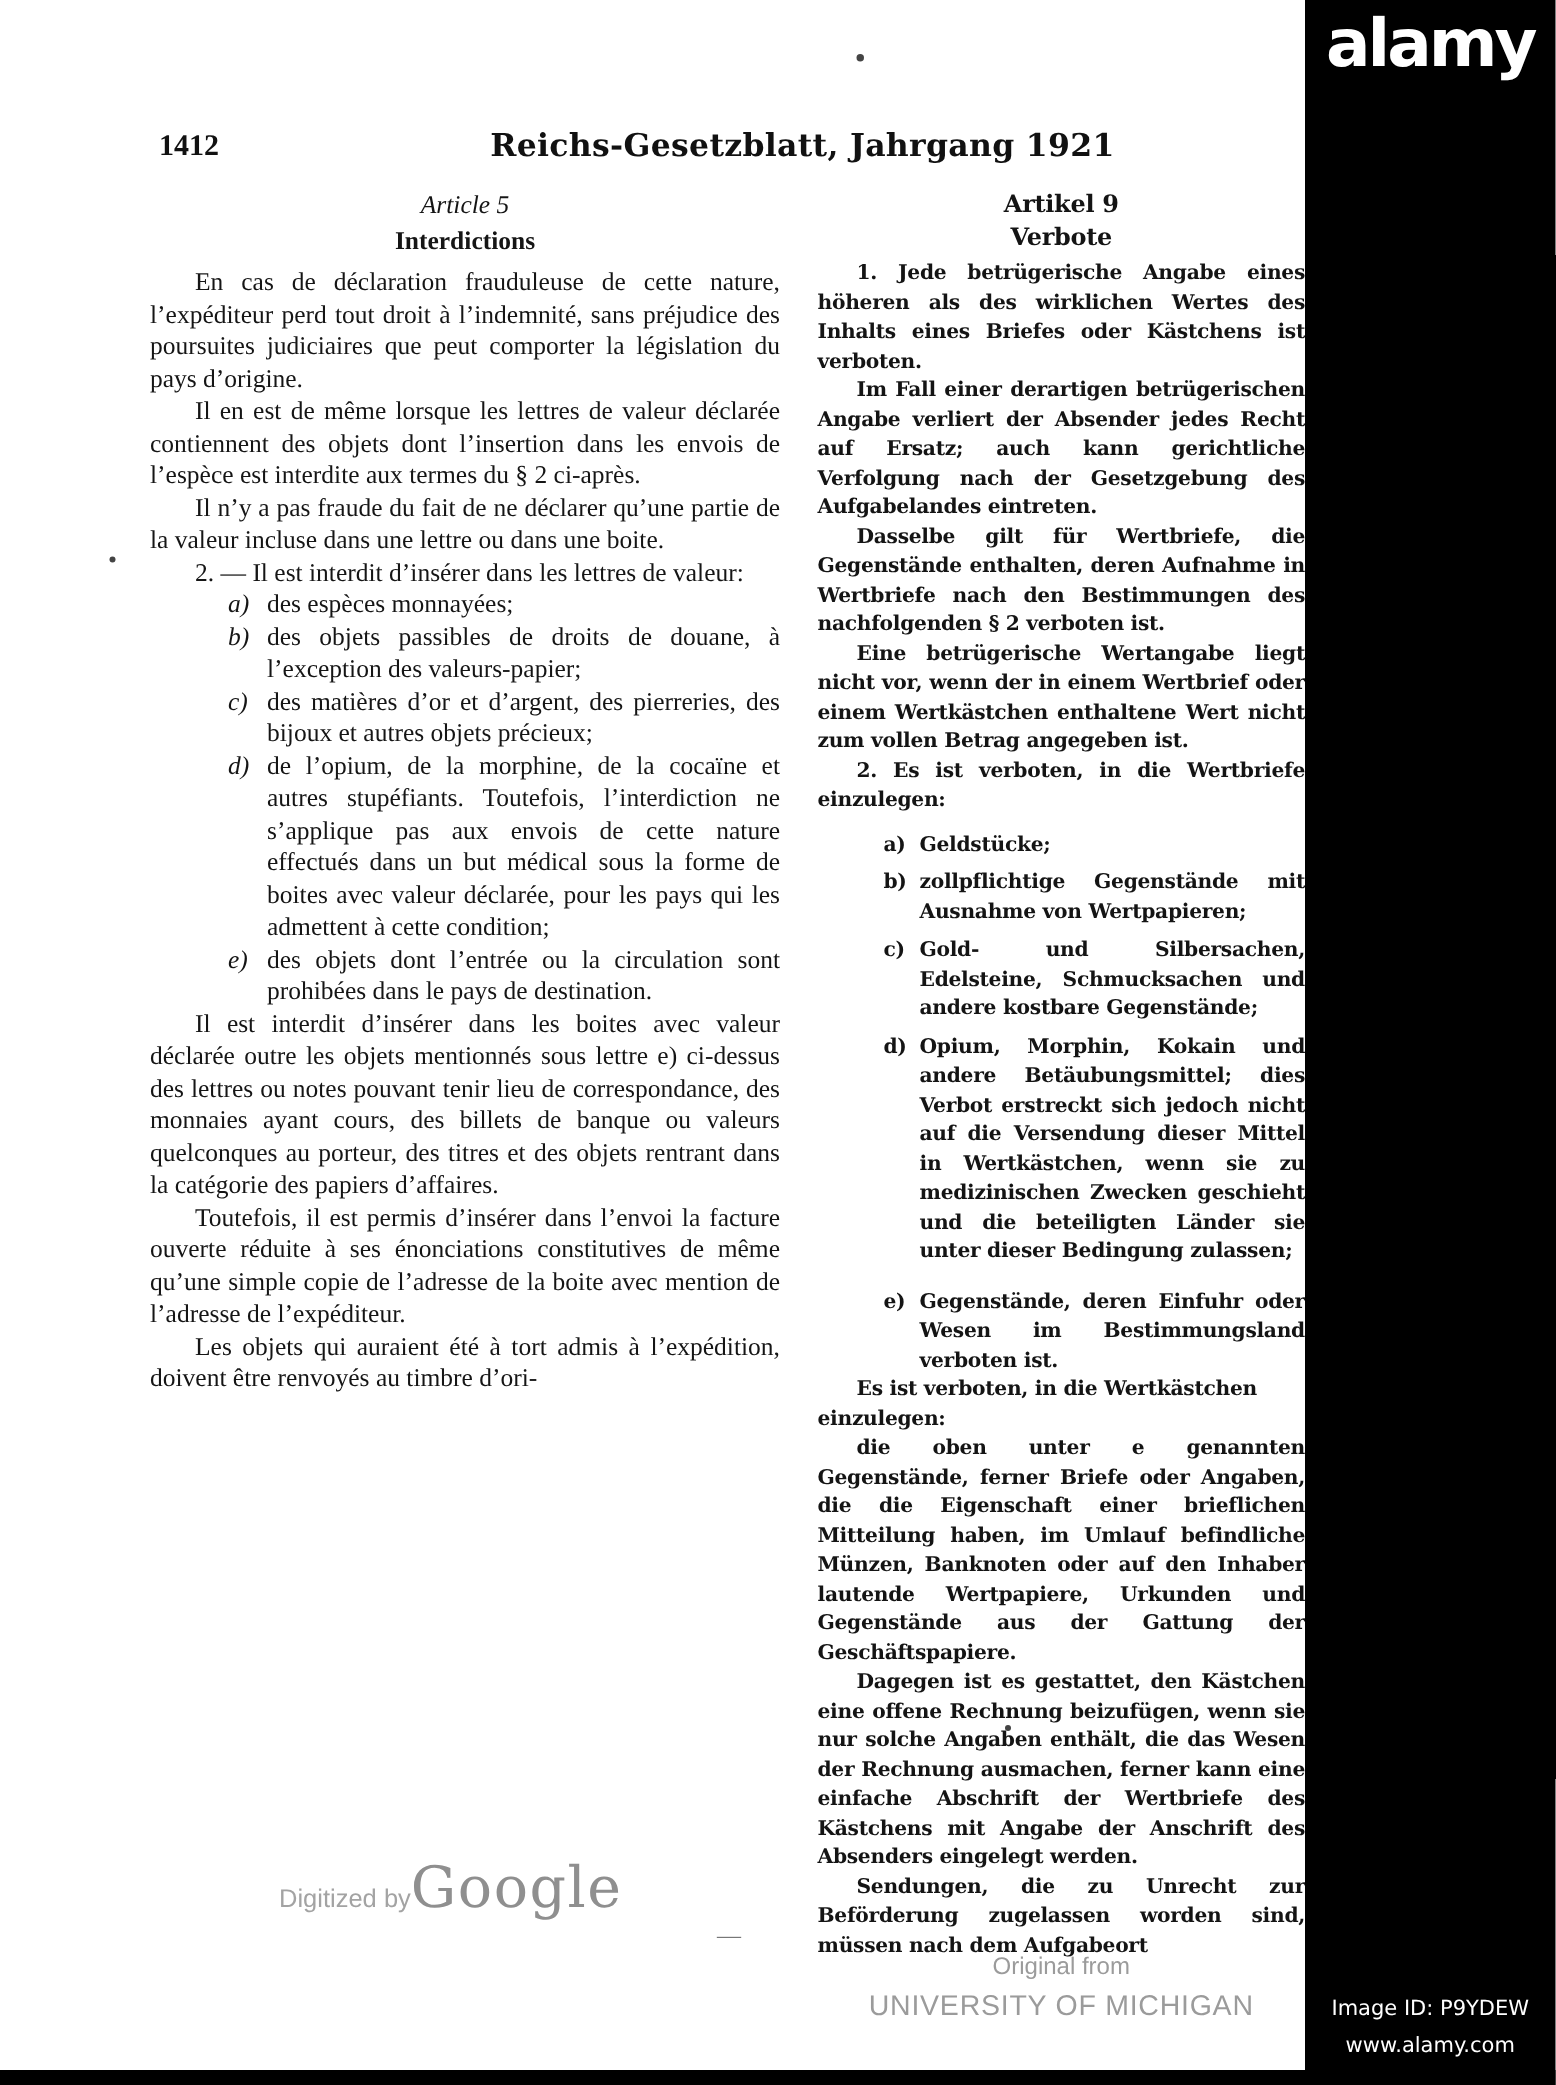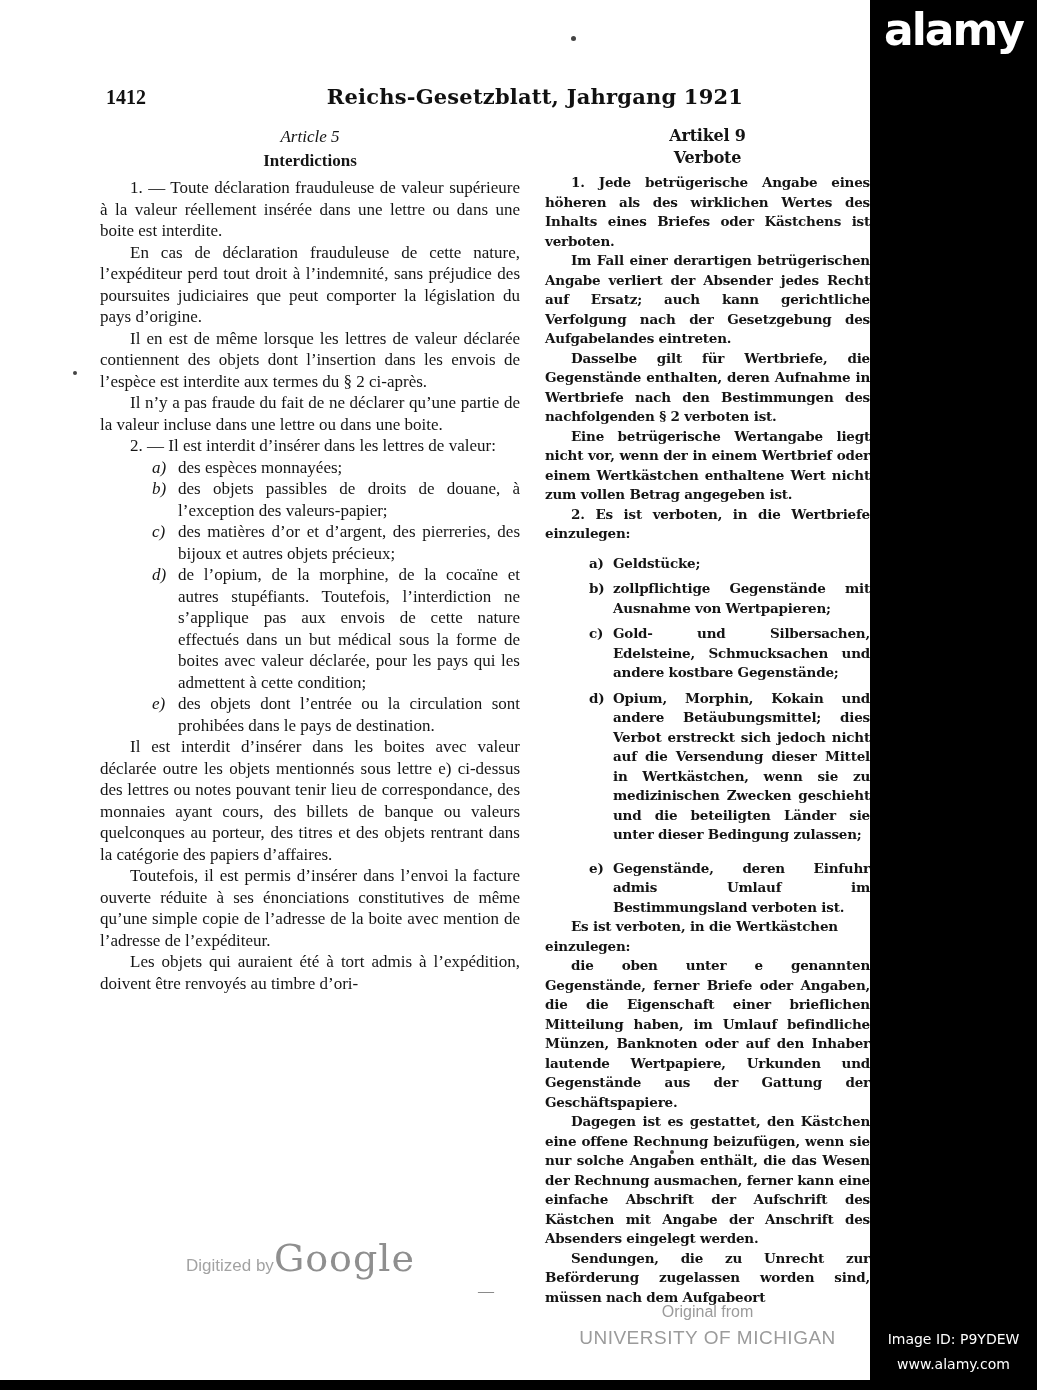--- a/index.html
+++ b/index.html
@@ -78,21 +78,20 @@
   <div class="page-header">
     <span class="page-num">1412</span>
     <span class="page-title">Reichs-Gesetzblatt, Jahrgang 1921</span>
   </div>
 
   <div class="columns">
 
     <div class="col-fr">
       <div class="art-head">Article 5</div>
       <div class="sec-head">Interdictions</div>
-      <p class="para">1. — Toute déclaration frauduleuse de valeur supérieure à la valeur réellement insérée dans une lettre ou dans une boite est interdite.</p>
       <p class="para">En cas de déclaration frauduleuse de cette nature, l’expéditeur perd tout droit à l’indemnité, sans préjudice des poursuites judiciaires que peut comporter la législation du pays d’origine.</p>
       <p class="para">Il en est de même lorsque les lettres de valeur déclarée contiennent des objets dont l’insertion dans les envois de l’espèce est interdite aux termes du § 2 ci-après.</p>
       <p class="para">Il n’y a pas fraude du fait de ne déclarer qu’une partie de la valeur incluse dans une lettre ou dans une boite.</p>
       <p class="para">2. — Il est interdit d’insérer dans les lettres de valeur:</p>
 
       <div class="item">
         <span class="marker">a)</span>
         <span class="itext">des espèces monnayées;</span>
       </div>
       <div class="item">
@@ -137,26 +136,26 @@
       <div class="item mt6">
         <span class="marker">c)</span>
         <span class="itext">Gold- und Silbersachen, Edelsteine, Schmucksachen und andere kostbare Gegenstände;</span>
       </div>
       <div class="item mt6">
         <span class="marker">d)</span>
         <span class="itext">Opium, Morphin, Kokain und andere Betäubungsmittel; dies Verbot erstreckt sich jedoch nicht auf die Versendung dieser Mittel in Wertkästchen, wenn sie zu medizinischen Zwecken geschieht und die beteiligten Länder sie unter dieser Bedingung zulassen;</span>
       </div>
       <div class="item mt14">
         <span class="marker">e)</span>
-        <span class="itext">Gegenstände, deren Einfuhr admis Umlauf im Bestimmungsland verboten ist.</span>
+        <span class="itext">Gegenstände, deren Einfuhr oder Wesen im Bestimmungsland verboten ist.</span>
       </div>
 
       <p class="para noindent intro-block mt20">Es ist verboten, in die Wertkästchen einzulegen:</p>
       <p class="para noindent">die oben unter e genannten Gegenstände, ferner Briefe oder Angaben, die die Eigenschaft einer brieflichen Mitteilung haben, im Umlauf befindliche Münzen, Banknoten oder auf den Inhaber lautende Wertpapiere, Urkunden und Gegenstände aus der Gattung der Geschäftspapiere.</p>
-      <p class="para">Dagegen ist es gestattet, den Kästchen eine offene Rechnung beizufügen, wenn sie nur solche Angaben enthält, die das Wesen der Rechnung ausmachen, ferner kann eine einfache Abschrift der Aufschrift des Kästchen mit Angabe der Anschrift des Absenders eingelegt werden.</p>
+      <p class="para">Dagegen ist es gestattet, den Kästchen eine offene Rechnung beizufügen, wenn sie nur solche Angaben enthält, die das Wesen der Rechnung ausmachen, ferner kann eine einfache Abschrift der Wertbriefe des Kästchens mit Angabe der Anschrift des Absenders eingelegt werden.</p>
       <p class="para">Sendungen, die zu Unrecht zur Beförderung zugelassen worden sind, müssen nach dem Aufgabeort</p>
     </div>
 
   </div>
 
   <div class="digitized">
     <span class="label">Digitized by</span>
     <span class="google">Google</span>
   </div>
 

